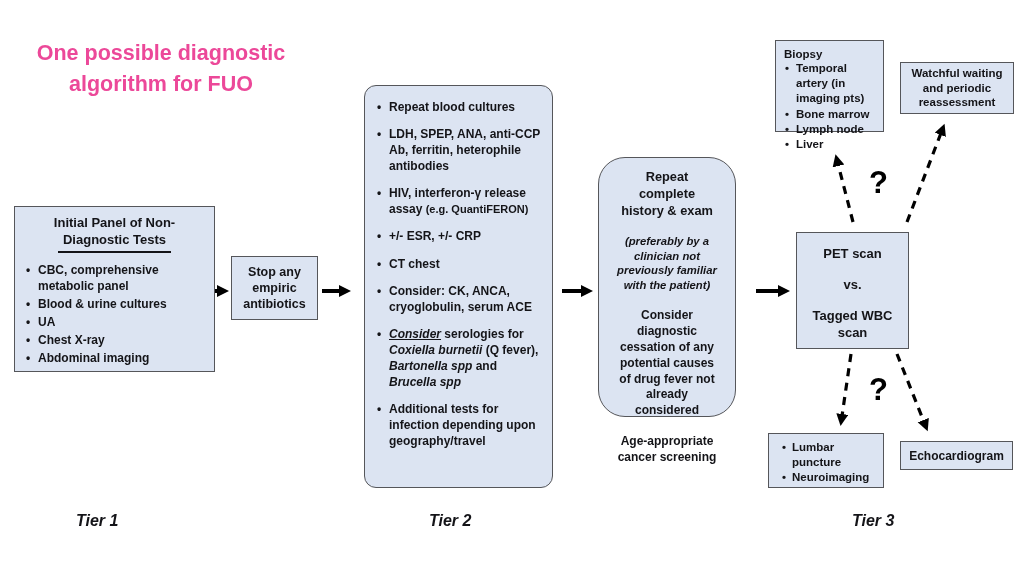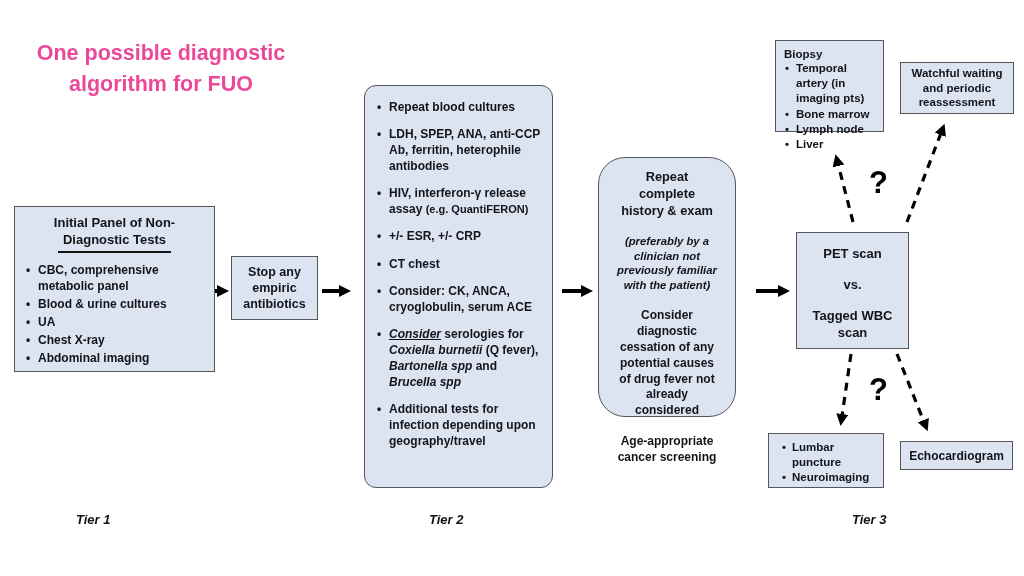--- a/index.html
+++ b/index.html
@@ -44,21 +44,21 @@
   .b-biopsy .hd{margin-bottom:1px;}
   .b-biopsy .blt li{padding-left:12px;line-height:1.32;}
   .b-biopsy .blt li::before{left:1px;}
   
   .b-watch{left:900px;top:62px;width:114px;height:52px;display:flex;align-items:center;justify-content:center;text-align:center;font-size:11.5px;line-height:1.3;padding:3px;}
   
   .b-lumbar{left:768px;top:433px;width:116px;height:55px;padding:6px 20px 4px 10px;font-size:11.5px;}
   .b-lumbar .blt li{padding-left:13px;line-height:1.32;}
   
   .b-echo{left:900px;top:441px;width:113px;height:29px;display:flex;align-items:center;justify-content:center;font-size:12px;padding:2px;}
-  .tier-label{position:absolute;font-size:13px;font-weight:bold;font-style:italic;color:#141418;}
+  .tier-label{position:absolute;font-size:16px;font-weight:bold;font-style:italic;color:#141418;}
   .tl1{left:76px;top:512px;} .tl2{left:429px;top:512px;} .tl3{left:852px;top:512px;}
   .qmark{position:absolute;font-size:31px;font-weight:bold;color:#000;}
   .q-top{left:869px;top:165px;} .q-bottom{left:869px;top:372px;}
   .arrows{position:absolute;left:0;top:0;pointer-events:none;}
 </style>
 </head>
 <body>
 
 <div class="canvas">
 

